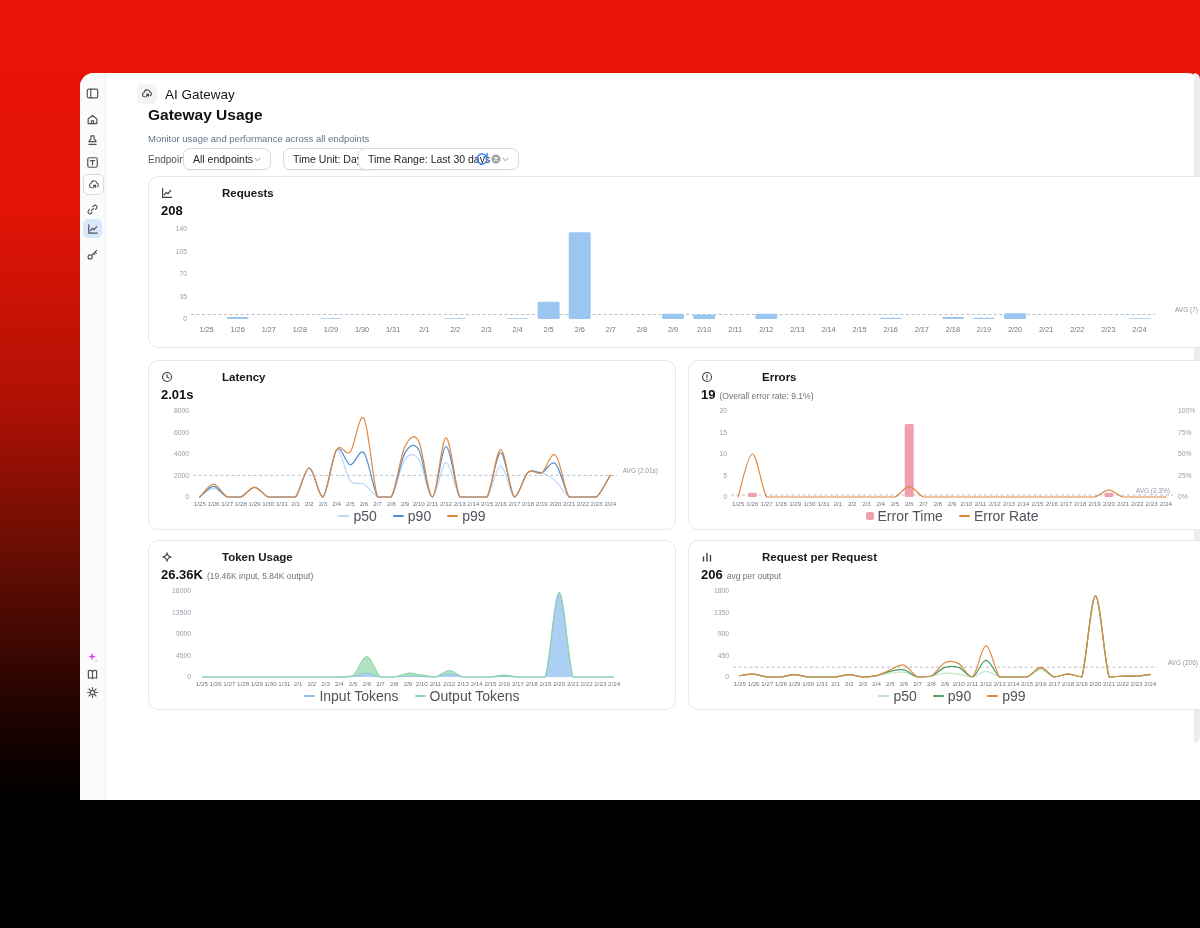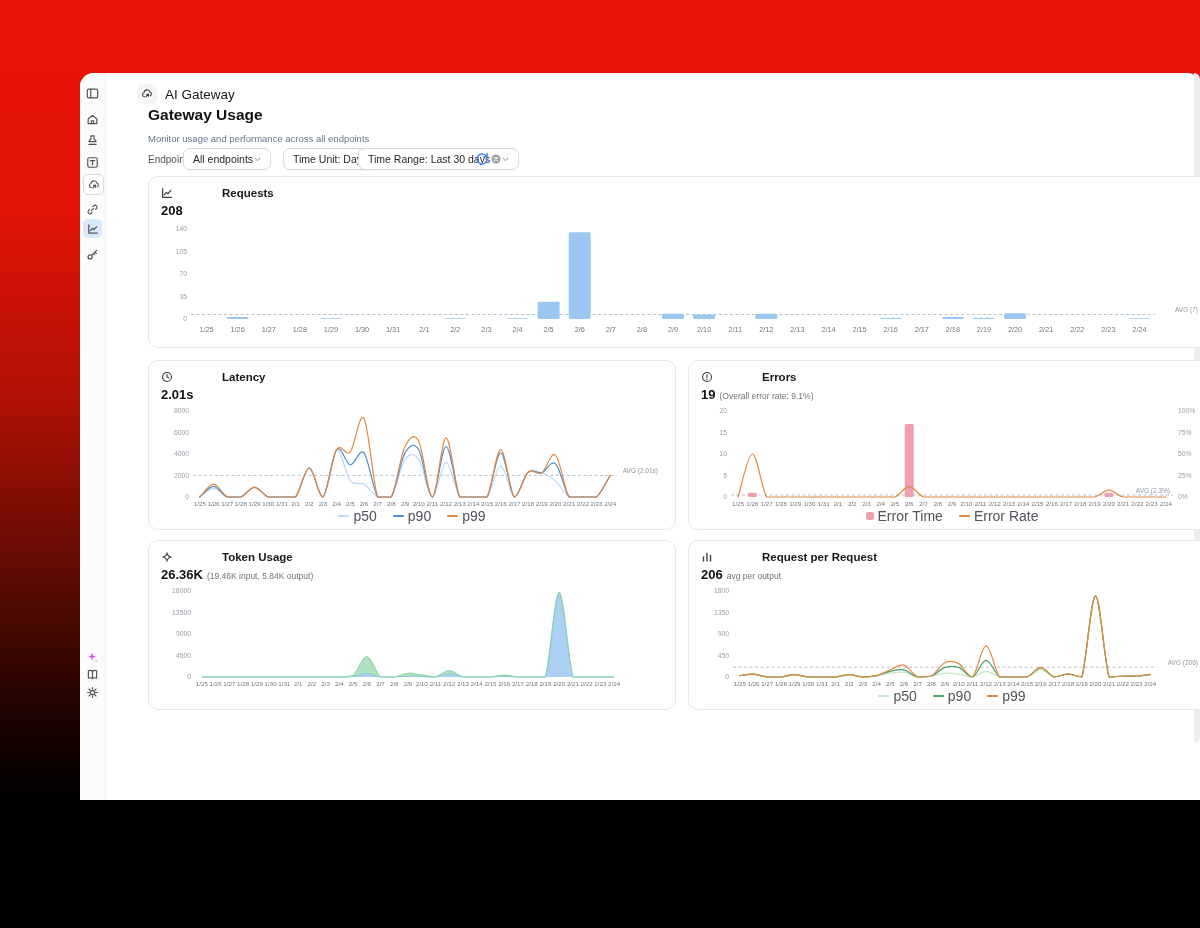--- a/index.html
+++ b/index.html
@@ -418,20 +418,30 @@
           <text x="398.16129032258067" y="101" text-anchor="middle" font-size="6.2" fill="#6f7680">2/20</text>
           <text x="411.90322580645164" y="101" text-anchor="middle" font-size="6.2" fill="#6f7680">2/21</text>
           <text x="425.64516129032256" y="101" text-anchor="middle" font-size="6.2" fill="#6f7680">2/22</text>
           <text x="439.38709677419354" y="101" text-anchor="middle" font-size="6.2" fill="#6f7680">2/23</text>
           <text x="453.1290322580645" y="101" text-anchor="middle" font-size="6.2" fill="#6f7680">2/24</text>
           <path d="M40.9,92.0C43.2,92.0 50.0,92.0 54.6,92.0C59.2,92.0 63.8,92.0 68.4,92.0C72.9,92.0 77.5,92.0 82.1,92.0C86.7,92.0 91.3,92.0 95.8,92.0C100.4,92.0 105.0,92.0 109.6,92.0C114.2,92.0 118.7,92.0 123.3,92.0C127.9,92.0 132.5,92.0 137.1,92.0C141.6,92.0 146.2,92.0 150.8,92.0C155.4,92.0 160.0,92.0 164.5,92.0C169.1,92.0 173.7,92.0 178.3,92.0C182.9,91.9 187.5,92.0 192.0,91.5C196.6,90.9 201.2,88.1 205.8,88.2C210.4,88.3 214.9,91.4 219.5,92.0C224.1,92.0 228.7,92.0 233.3,92.0C237.8,91.8 242.4,91.1 247.0,91.0C251.6,91.0 256.2,91.4 260.7,91.5C265.3,91.7 269.9,92.0 274.5,92.0C279.1,91.6 283.6,88.8 288.2,88.8C292.8,88.8 297.4,91.5 302.0,92.0C306.5,92.0 311.1,92.0 315.7,92.0C320.3,92.0 324.9,92.0 329.5,92.0C334.0,91.9 338.6,91.5 343.2,91.5C347.8,91.5 352.4,91.9 356.9,92.0C361.5,92.0 366.1,92.0 370.7,92.0C375.3,92.0 379.8,92.0 384.4,92.0C389.0,78.1 393.6,8.4 398.2,8.4C402.7,8.4 407.3,78.1 411.9,92.0C416.5,92.0 421.1,92.0 425.6,92.0C430.2,92.0 434.8,92.0 439.4,92.0C444.0,92.0 450.8,92.0 453.1,92.0L453.1,92.0C450.8,92.0 444.0,92.0 439.4,92.0C434.8,92.0 430.2,92.0 425.6,92.0C421.1,92.0 416.5,92.0 411.9,92.0C407.3,92.0 402.7,92.0 398.2,92.0C393.6,92.0 389.0,92.0 384.4,92.0C379.8,92.0 375.3,92.0 370.7,92.0C366.1,92.0 361.5,92.0 356.9,92.0C352.4,92.0 347.8,92.0 343.2,92.0C338.6,92.0 334.0,92.0 329.5,92.0C324.9,92.0 320.3,92.0 315.7,92.0C311.1,92.0 306.5,92.0 302.0,92.0C297.4,92.0 292.8,92.0 288.2,92.0C283.6,92.0 279.1,92.0 274.5,92.0C269.9,92.0 265.3,92.0 260.7,92.0C256.2,92.0 251.6,92.0 247.0,92.0C242.4,92.0 237.8,92.0 233.3,92.0C228.7,92.0 224.1,92.0 219.5,92.0C214.9,92.0 210.4,92.0 205.8,92.0C201.2,92.0 196.6,92.0 192.0,92.0C187.5,92.0 182.9,92.0 178.3,92.0C173.7,92.0 169.1,92.0 164.5,92.0C160.0,92.0 155.4,92.0 150.8,92.0C146.2,92.0 141.6,92.0 137.1,92.0C132.5,92.0 127.9,92.0 123.3,92.0C118.7,92.0 114.2,92.0 109.6,92.0C105.0,92.0 100.4,92.0 95.8,92.0C91.3,92.0 86.7,92.0 82.1,92.0C77.5,92.0 72.9,92.0 68.4,92.0C63.8,92.0 59.2,92.0 54.6,92.0C50.0,92.0 43.2,92.0 40.9,92.0Z" fill="rgba(143,192,239,0.75)" stroke="none"></path>
           <path d="M40.9,92.0C43.2,92.0 50.0,92.0 54.6,92.0C59.2,92.0 63.8,92.0 68.4,92.0C72.9,92.0 77.5,92.0 82.1,92.0C86.7,92.0 91.3,92.0 95.8,92.0C100.4,92.0 105.0,92.0 109.6,92.0C114.2,92.0 118.7,92.0 123.3,92.0C127.9,92.0 132.5,92.0 137.1,92.0C141.6,92.0 146.2,92.0 150.8,92.0C155.4,92.0 160.0,92.0 164.5,92.0C169.1,92.0 173.7,92.0 178.3,92.0C182.9,91.9 187.5,92.0 192.0,91.5C196.6,90.9 201.2,88.1 205.8,88.2C210.4,88.3 214.9,91.4 219.5,92.0C224.1,92.0 228.7,92.0 233.3,92.0C237.8,91.8 242.4,91.1 247.0,91.0C251.6,91.0 256.2,91.4 260.7,91.5C265.3,91.7 269.9,92.0 274.5,92.0C279.1,91.6 283.6,88.8 288.2,88.8C292.8,88.8 297.4,91.5 302.0,92.0C306.5,92.0 311.1,92.0 315.7,92.0C320.3,92.0 324.9,92.0 329.5,92.0C334.0,91.9 338.6,91.5 343.2,91.5C347.8,91.5 352.4,91.9 356.9,92.0C361.5,92.0 366.1,92.0 370.7,92.0C375.3,92.0 379.8,92.0 384.4,92.0C389.0,78.1 393.6,8.4 398.2,8.4C402.7,8.4 407.3,78.1 411.9,92.0C416.5,92.0 421.1,92.0 425.6,92.0C430.2,92.0 434.8,92.0 439.4,92.0C444.0,92.0 450.8,92.0 453.1,92.0" fill="none" stroke="#8fc0ef" stroke-width="1.1"></path>
           <path d="M40.9,92.0C43.2,92.0 50.0,92.0 54.6,92.0C59.2,92.0 63.8,92.0 68.4,92.0C72.9,92.0 77.5,92.0 82.1,92.0C86.7,92.0 91.3,92.0 95.8,92.0C100.4,92.0 105.0,92.0 109.6,92.0C114.2,92.0 118.7,92.0 123.3,92.0C127.9,92.0 132.5,92.0 137.1,92.0C141.6,92.0 146.2,92.0 150.8,92.0C155.4,92.0 160.0,92.0 164.5,92.0C169.1,92.0 173.7,92.0 178.3,92.0C182.9,91.8 187.5,92.0 192.0,90.6C196.6,87.1 201.2,71.2 205.8,71.5C210.4,71.7 214.9,88.6 219.5,92.0C224.1,92.0 228.7,92.0 233.3,92.0C237.8,91.4 242.4,88.5 247.0,88.2C251.6,87.9 256.2,89.5 260.7,90.1C265.3,90.7 269.9,92.0 274.5,92.0C279.1,91.2 283.6,85.5 288.2,85.5C292.8,85.5 297.4,90.9 302.0,92.0C306.5,92.0 311.1,92.0 315.7,92.0C320.3,92.0 324.9,92.0 329.5,92.0C334.0,91.7 338.6,90.1 343.2,90.1C347.8,90.1 352.4,91.7 356.9,92.0C361.5,92.0 366.1,92.0 370.7,92.0C375.3,92.0 379.8,92.0 384.4,92.0C389.0,77.9 393.6,7.2 398.2,7.2C402.7,7.2 407.3,77.9 411.9,92.0C416.5,92.0 421.1,92.0 425.6,92.0C430.2,92.0 434.8,92.0 439.4,92.0C444.0,92.0 450.8,92.0 453.1,92.0L453.1,92.0C450.8,92.0 444.0,92.0 439.4,92.0C434.8,92.0 430.2,92.0 425.6,92.0C421.1,92.0 416.5,92.0 411.9,92.0C407.3,78.1 402.7,8.4 398.2,8.4C393.6,8.4 389.0,78.1 384.4,92.0C379.8,92.0 375.3,92.0 370.7,92.0C366.1,92.0 361.5,92.0 356.9,92.0C352.4,91.9 347.8,91.5 343.2,91.5C338.6,91.5 334.0,91.9 329.5,92.0C324.9,92.0 320.3,92.0 315.7,92.0C311.1,92.0 306.5,92.0 302.0,92.0C297.4,91.5 292.8,88.8 288.2,88.8C283.6,88.8 279.1,91.6 274.5,92.0C269.9,92.0 265.3,91.7 260.7,91.5C256.2,91.4 251.6,91.0 247.0,91.0C242.4,91.1 237.8,91.8 233.3,92.0C228.7,92.0 224.1,92.0 219.5,92.0C214.9,91.4 210.4,88.3 205.8,88.2C201.2,88.1 196.6,90.9 192.0,91.5C187.5,92.0 182.9,91.9 178.3,92.0C173.7,92.0 169.1,92.0 164.5,92.0C160.0,92.0 155.4,92.0 150.8,92.0C146.2,92.0 141.6,92.0 137.1,92.0C132.5,92.0 127.9,92.0 123.3,92.0C118.7,92.0 114.2,92.0 109.6,92.0C105.0,92.0 100.4,92.0 95.8,92.0C91.3,92.0 86.7,92.0 82.1,92.0C77.5,92.0 72.9,92.0 68.4,92.0C63.8,92.0 59.2,92.0 54.6,92.0C50.0,92.0 43.2,92.0 40.9,92.0Z" fill="rgba(142,214,165,0.7)" stroke="none"></path>
           <path d="M40.9,92.0C43.2,92.0 50.0,92.0 54.6,92.0C59.2,92.0 63.8,92.0 68.4,92.0C72.9,92.0 77.5,92.0 82.1,92.0C86.7,92.0 91.3,92.0 95.8,92.0C100.4,92.0 105.0,92.0 109.6,92.0C114.2,92.0 118.7,92.0 123.3,92.0C127.9,92.0 132.5,92.0 137.1,92.0C141.6,92.0 146.2,92.0 150.8,92.0C155.4,92.0 160.0,92.0 164.5,92.0C169.1,92.0 173.7,92.0 178.3,92.0C182.9,91.8 187.5,92.0 192.0,90.6C196.6,87.1 201.2,71.2 205.8,71.5C210.4,71.7 214.9,88.6 219.5,92.0C224.1,92.0 228.7,92.0 233.3,92.0C237.8,91.4 242.4,88.5 247.0,88.2C251.6,87.9 256.2,89.5 260.7,90.1C265.3,90.7 269.9,92.0 274.5,92.0C279.1,91.2 283.6,85.5 288.2,85.5C292.8,85.5 297.4,90.9 302.0,92.0C306.5,92.0 311.1,92.0 315.7,92.0C320.3,92.0 324.9,92.0 329.5,92.0C334.0,91.7 338.6,90.1 343.2,90.1C347.8,90.1 352.4,91.7 356.9,92.0C361.5,92.0 366.1,92.0 370.7,92.0C375.3,92.0 379.8,92.0 384.4,92.0C389.0,77.9 393.6,7.2 398.2,7.2C402.7,7.2 407.3,77.9 411.9,92.0C416.5,92.0 421.1,92.0 425.6,92.0C430.2,92.0 434.8,92.0 439.4,92.0C444.0,92.0 450.8,92.0 453.1,92.0" fill="none" stroke="#8ed6a5" stroke-width="1.1"></path>
         </svg>
+      <div class="legend">
+          <span class="legend-item">
+            <span class="sw-line" style="background: rgb(143, 192, 239);"></span>
+            <span>Input Tokens</span>
+          </span>
+          <span class="legend-item">
+            <span class="sw-line" style="background: rgb(142, 214, 165);"></span>
+            <span>Output Tokens</span>
+          </span>
+        </div>
     </div>
 
     <div class="card" style="left:582px;top:467px;width:526px;height:168px">
       <div class="card-head">
         <svg viewBox="0 0 12 12" fill="none" stroke="currentColor" stroke-width="1.4" stroke-linecap="round">
             <path d="M2.5 10 V6"></path>
             <path d="M6 10 V2.5"></path>
             <path d="M9.5 10 V4.5"></path>
           </svg>
         <span class="card-title">Request per Request</span>

